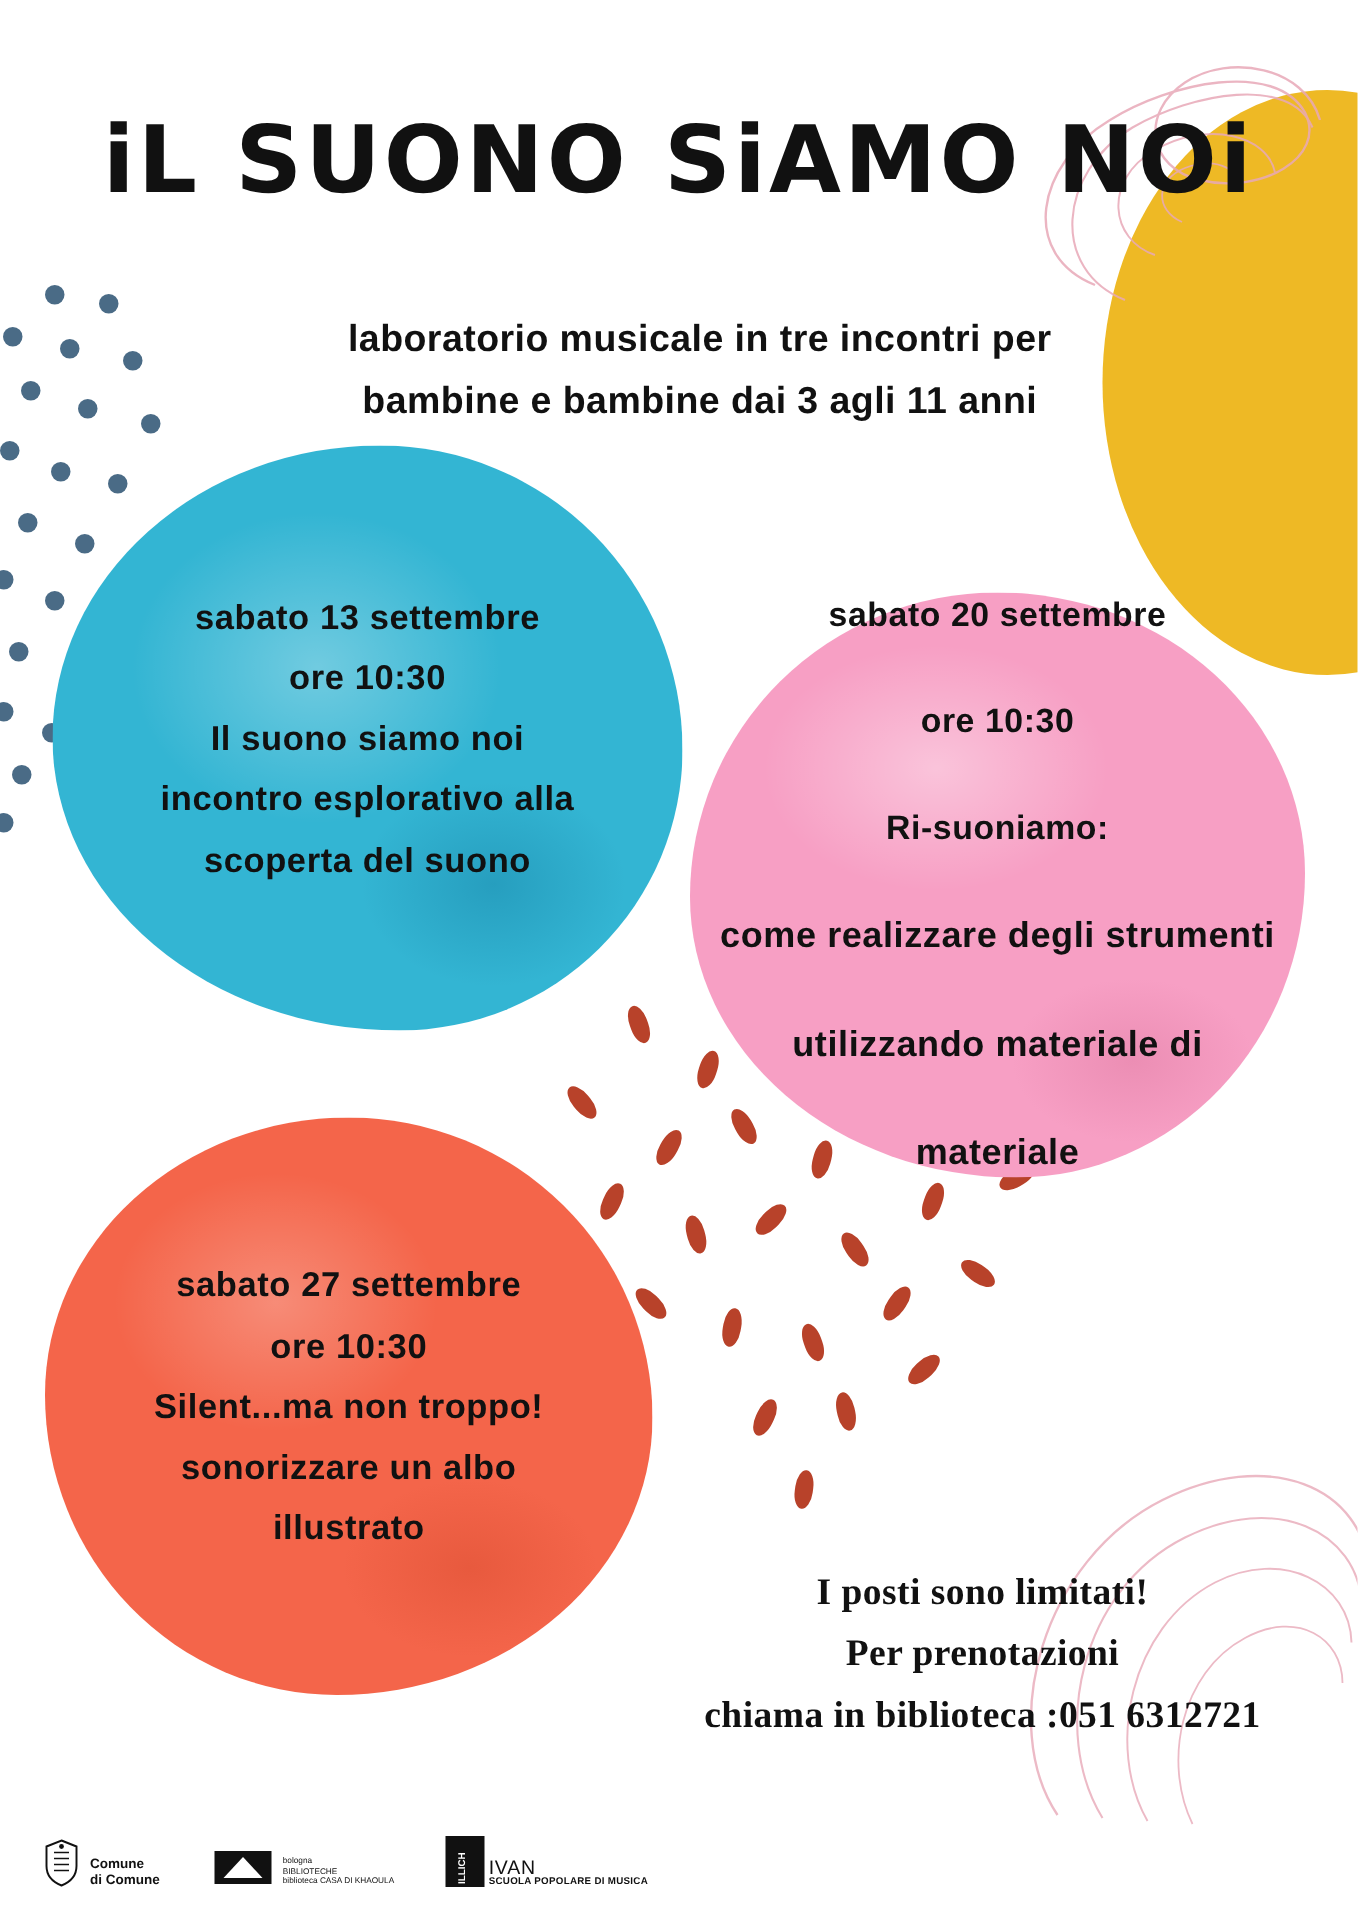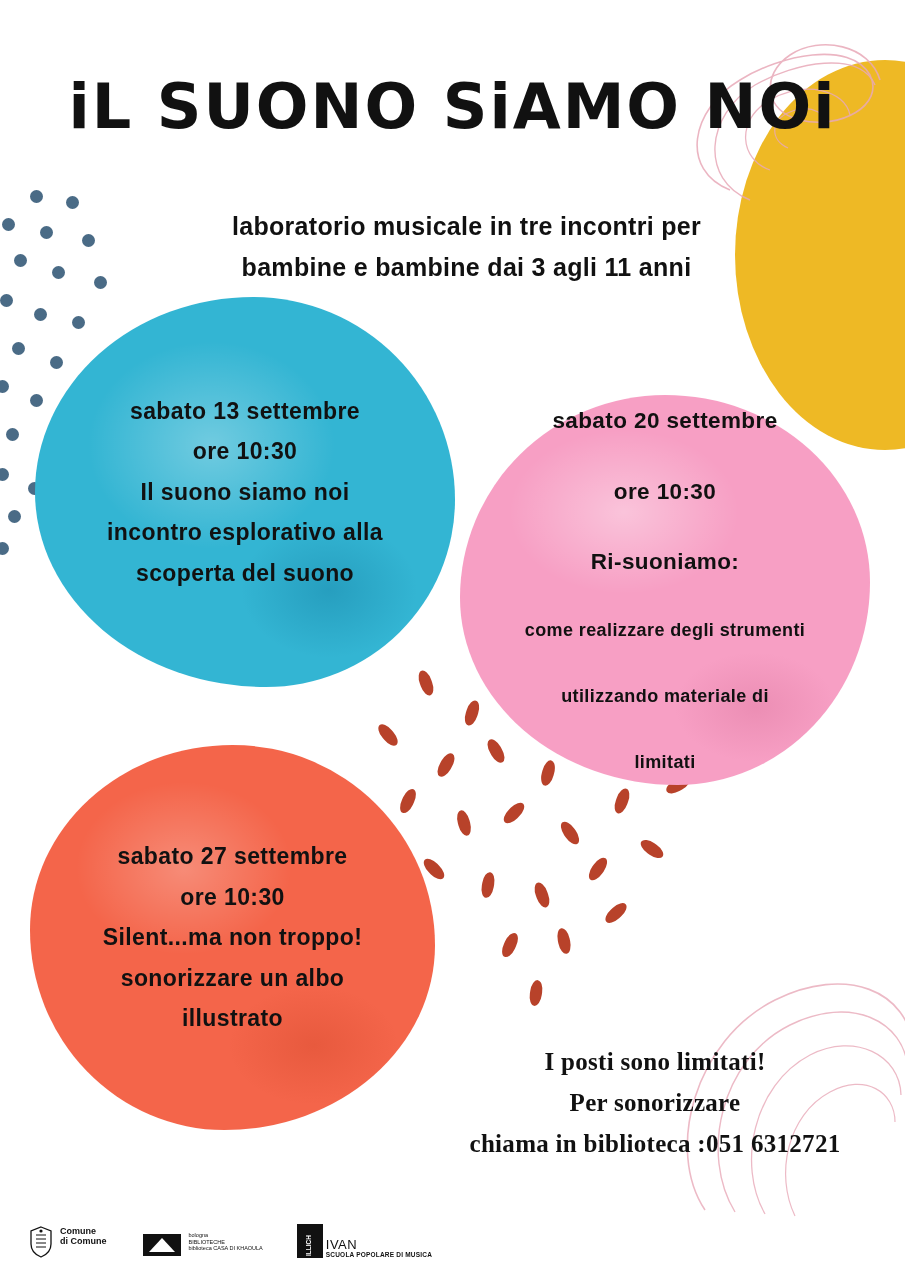--- a/index.html
+++ b/index.html
@@ -136,21 +136,21 @@
   .blob-line {
     font-size: 23px;
     font-weight: 700;
     color: #111;
     letter-spacing: .4px;
     margin: 7px 0;
     line-height: 1.15;
     white-space: nowrap;
   }
   .blob-pink .blob-line { font-size: 22.5px; }
-  .blob-pink .blob-line.small { font-size: 18px; text-align: right; }
+  .blob-pink .blob-line.small { font-size: 24px; text-align: right; }
 
   
   .title {
     position: absolute;
     top: 70px;
     left: 0;
     width: 905px;
     text-align: center;
     font-size: 62px;
     font-weight: 800;
@@ -198,21 +198,21 @@
     position: absolute;
     left: 28px;
     bottom: 22px;
     display: flex;
     align-items: flex-end;
     gap: 34px;
     z-index: 4;
   }
   .logo {
     display: flex;
-    align-items: flex-start;
+    align-items: flex-end;
     gap: 6px;
   }
   .logo-text {
     font-size: 9px;
     line-height: 1.15;
     font-weight: 700;
     color: #111;
   }
   .logo-text small {
     display: block;
@@ -351,34 +351,34 @@
     <div class="blob-line">incontro esplorativo alla</div>
     <div class="blob-line">scoperta del suono</div>
   </div>
 
   <div class="blob blob-pink">
     <div class="blob-line">sabato 20 settembre</div>
     <div class="blob-line">ore 10:30</div>
     <div class="blob-line">Ri-suoniamo:</div>
     <div class="blob-line small">come realizzare degli strumenti</div>
     <div class="blob-line small">utilizzando materiale di</div>
-    <div class="blob-line small">limitati</div>
+    <div class="blob-line small">materiale</div>
   </div>
 
   <div class="blob blob-orange">
     <div class="blob-line">sabato 27 settembre</div>
     <div class="blob-line">ore 10:30</div>
     <div class="blob-line">Silent...ma non troppo!</div>
     <div class="blob-line">sonorizzare un albo</div>
     <div class="blob-line">illustrato</div>
   </div>
 
   <div class="footer-note">
     <div>I posti sono limitati!</div>
-    <div>Per sonorizzare</div>
+    <div>Per prenotazioni</div>
     <div>chiama in biblioteca :051 6312721</div>
   </div>
 
   <div class="logos">
 
     <div class="logo">
       <svg class="crest" viewBox="0 0 26 32">
         <path d="M13 1 L23 5 L23 18 C23 25 18 29 13 31 C8 29 3 25 3 18 L3 5 Z" fill="none" stroke="#111" stroke-width="1.3"></path>
         <path d="M8 9 h10 M8 13 h10 M8 17 h10 M8 21 h10" stroke="#111" stroke-width="1"></path>
         <circle cx="13" cy="5" r="1.6" fill="#111"></circle>

